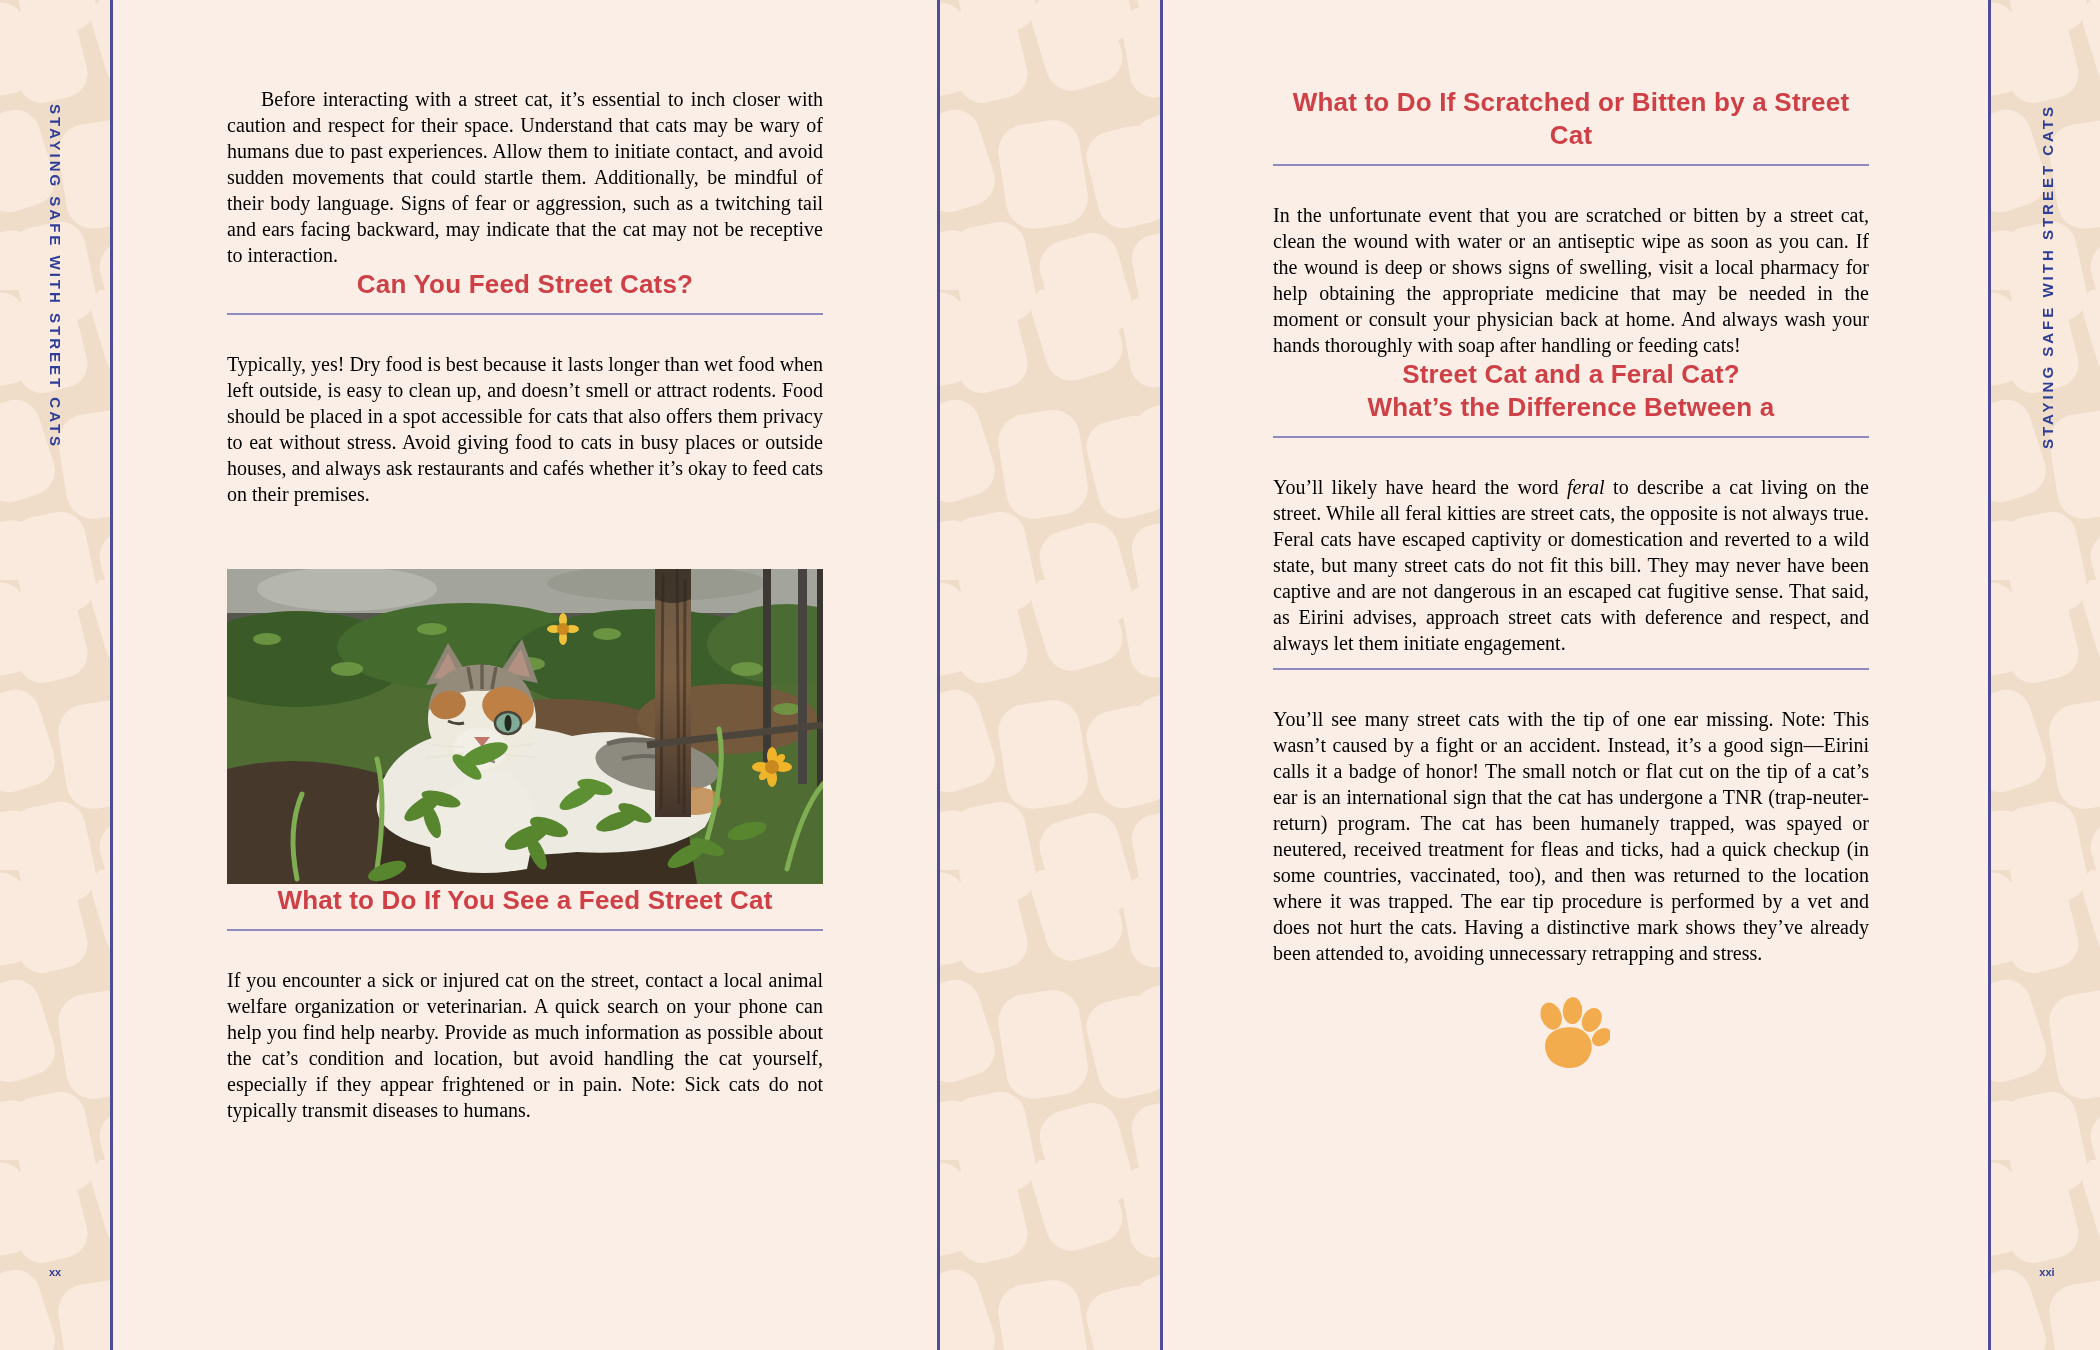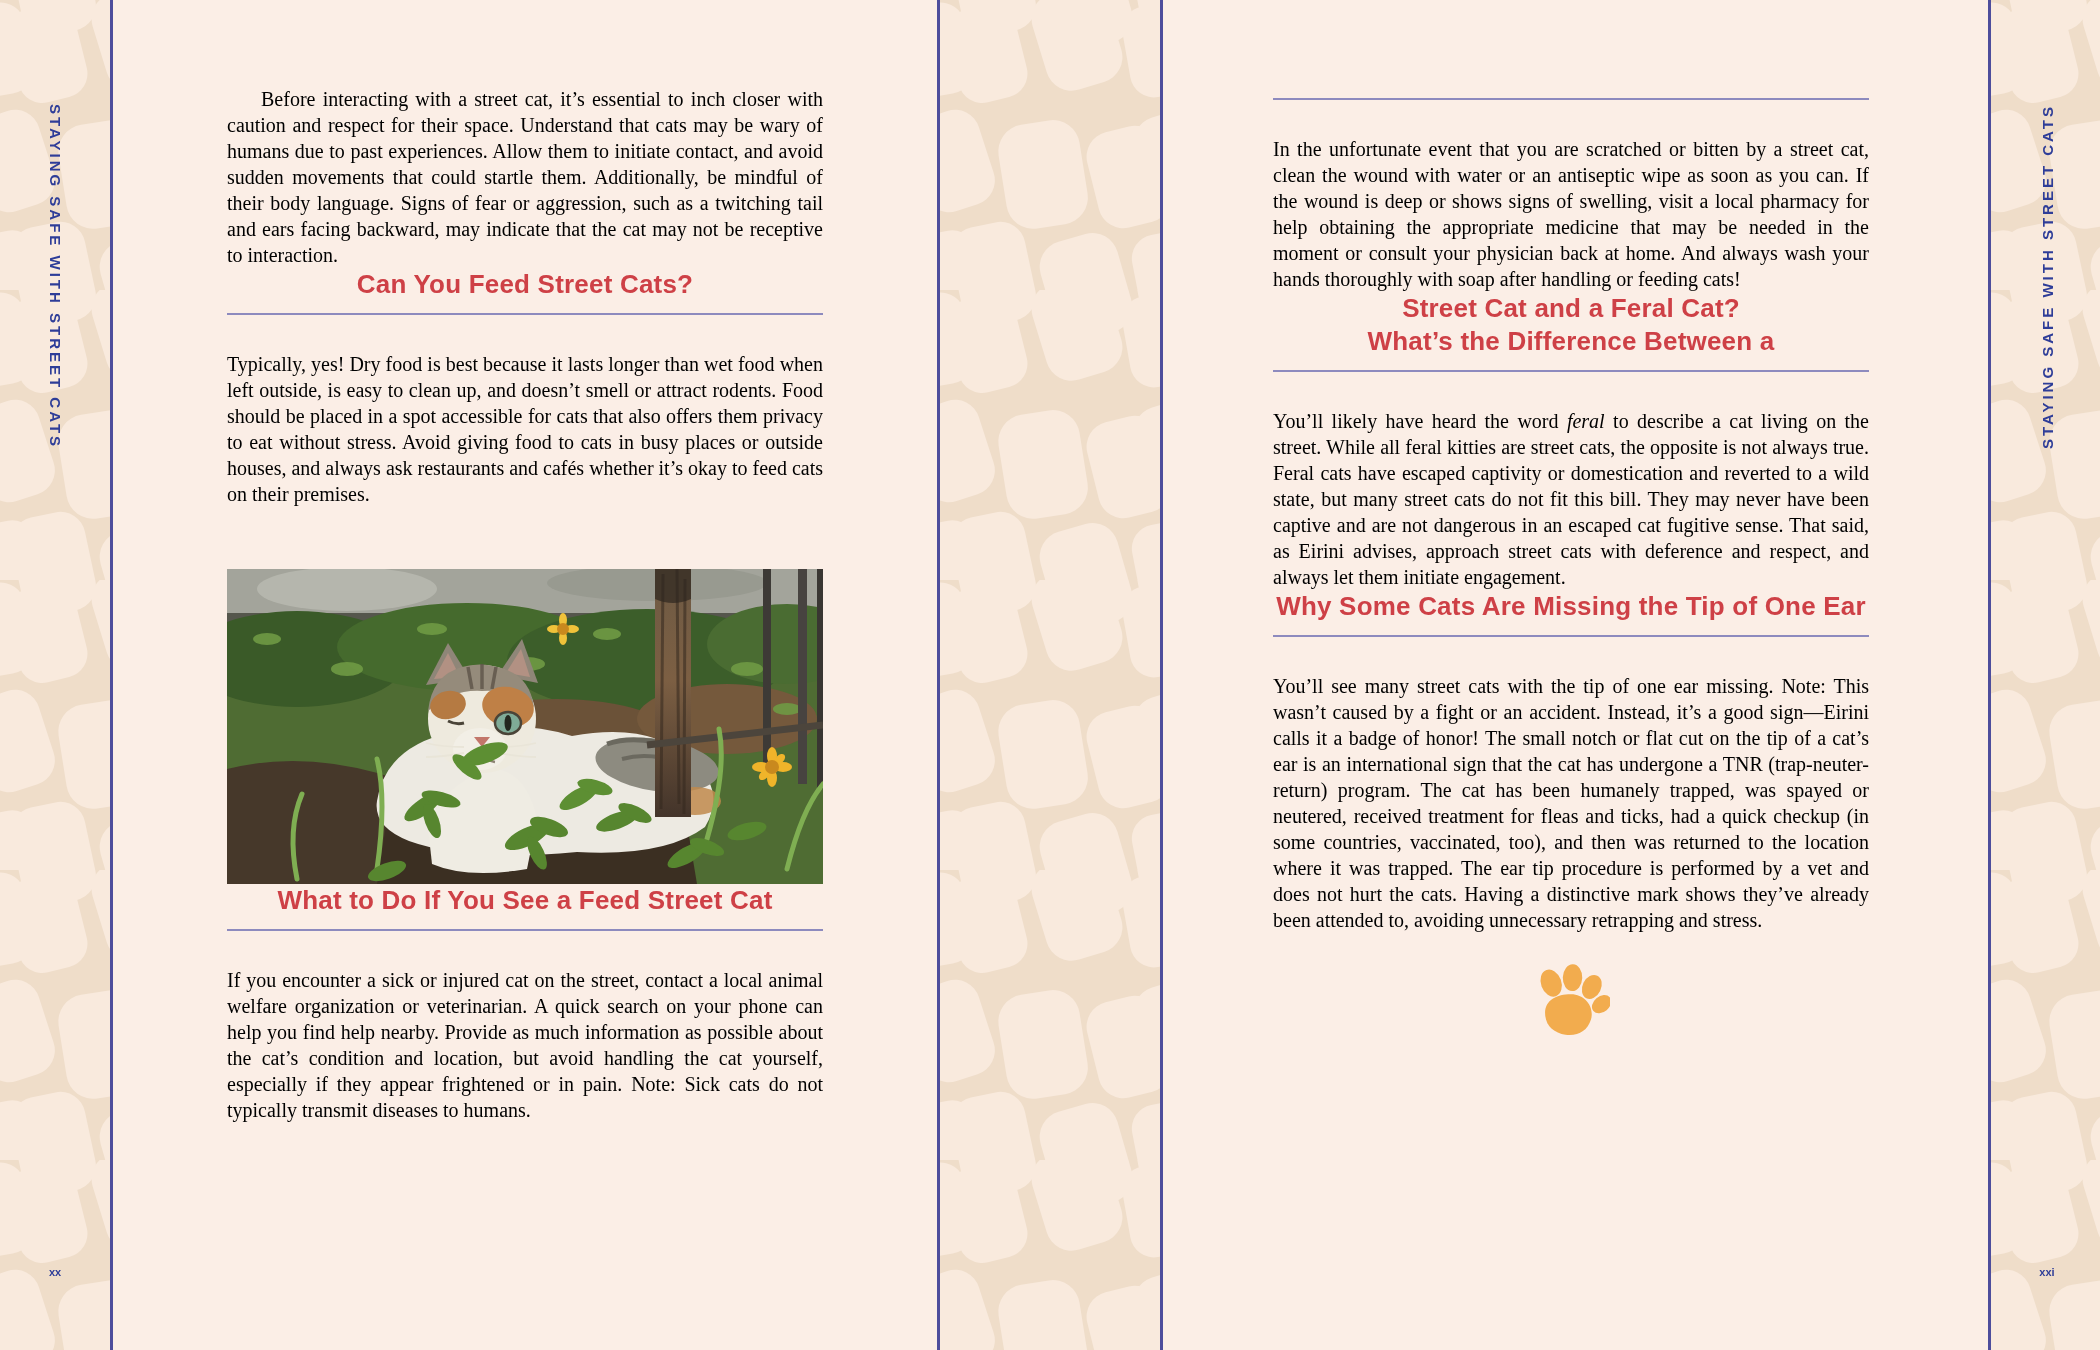--- a/index.html
+++ b/index.html
@@ -233,31 +233,31 @@
   </div>
 
   <div class="strip strip-center">
     <svg class="pattern-fill">
         <rect width="100%" height="100%" fill="url(#cobbles)"></rect>
       </svg>
   </div>
 
   <div class="page page-right">
     <div class="column">
+      <h2 class="heading">What to Do If Scratched or Bitten by a Street Cat</h2>
       <div class="rule"></div>
       <p class="body">In the unfortunate event that you are scratched or bitten by a street cat, clean the wound with water or an antiseptic wipe as soon as you can. If the wound is deep or shows signs of swelling, visit a local pharmacy for help obtaining the appropriate medicine that may be needed in the moment or consult your physician back at home. And always wash your hands thoroughly with soap after handling or feeding cats!</p>
 
       <h2 class="heading mt-md">
         <span class="hline">Street Cat and a Feral Cat?</span>
         <span class="hline">What’s the Difference Between a</span>
       </h2>
       <div class="rule"></div>
       <p class="body"><span>You’ll likely have heard the word </span><em>feral</em><span> to describe a cat living on the street. While all feral kitties are street cats, the opposite is not always true. Feral cats have escaped captivity or domestication and reverted to a wild state, but many street cats do not fit this bill. They may never have been captive and are not dangerous in an escaped cat fugitive sense. That said, as Eirini advises, approach street cats with deference and respect, and always let them initiate engagement.</span></p>
 
-      <h2 class="heading mt-md">Why Some Cats Are Missing the Tip of One Ear</h2>
       <div class="rule"></div>
       <p class="body">You’ll see many street cats with the tip of one ear missing. Note: This wasn’t caused by a fight or an accident. Instead, it’s a good sign—Eirini calls it a badge of honor! The small notch or flat cut on the tip of a cat’s ear is an international sign that the cat has undergone a TNR (trap-neuter-return) program. The cat has been humanely trapped, was spayed or neutered, received treatment for fleas and ticks, had a quick checkup (in some countries, vaccinated, too), and then was returned to the location where it was trapped. The ear tip procedure is performed by a vet and does not hurt the cats. Having a distinctive mark shows they’ve already been attended to, avoiding unnecessary retrapping and stress.</p>
 
       <div class="paw">
         <svg width="78" height="76" viewBox="-42 -44 84 82">
           <g fill="#f2ac4e" transform="rotate(8)">
             <ellipse cx="-24" cy="-17" rx="11" ry="15" transform="rotate(-28 -24 -17)"></ellipse>
             <ellipse cx="-2" cy="-26" rx="10.5" ry="14.5" transform="rotate(-6 -2 -26)"></ellipse>
             <ellipse cx="20" cy="-19" rx="10" ry="13.5" transform="rotate(18 20 -19)"></ellipse>
             <ellipse cx="33" cy="-2" rx="8.5" ry="11.5" transform="rotate(42 33 -2)"></ellipse>

